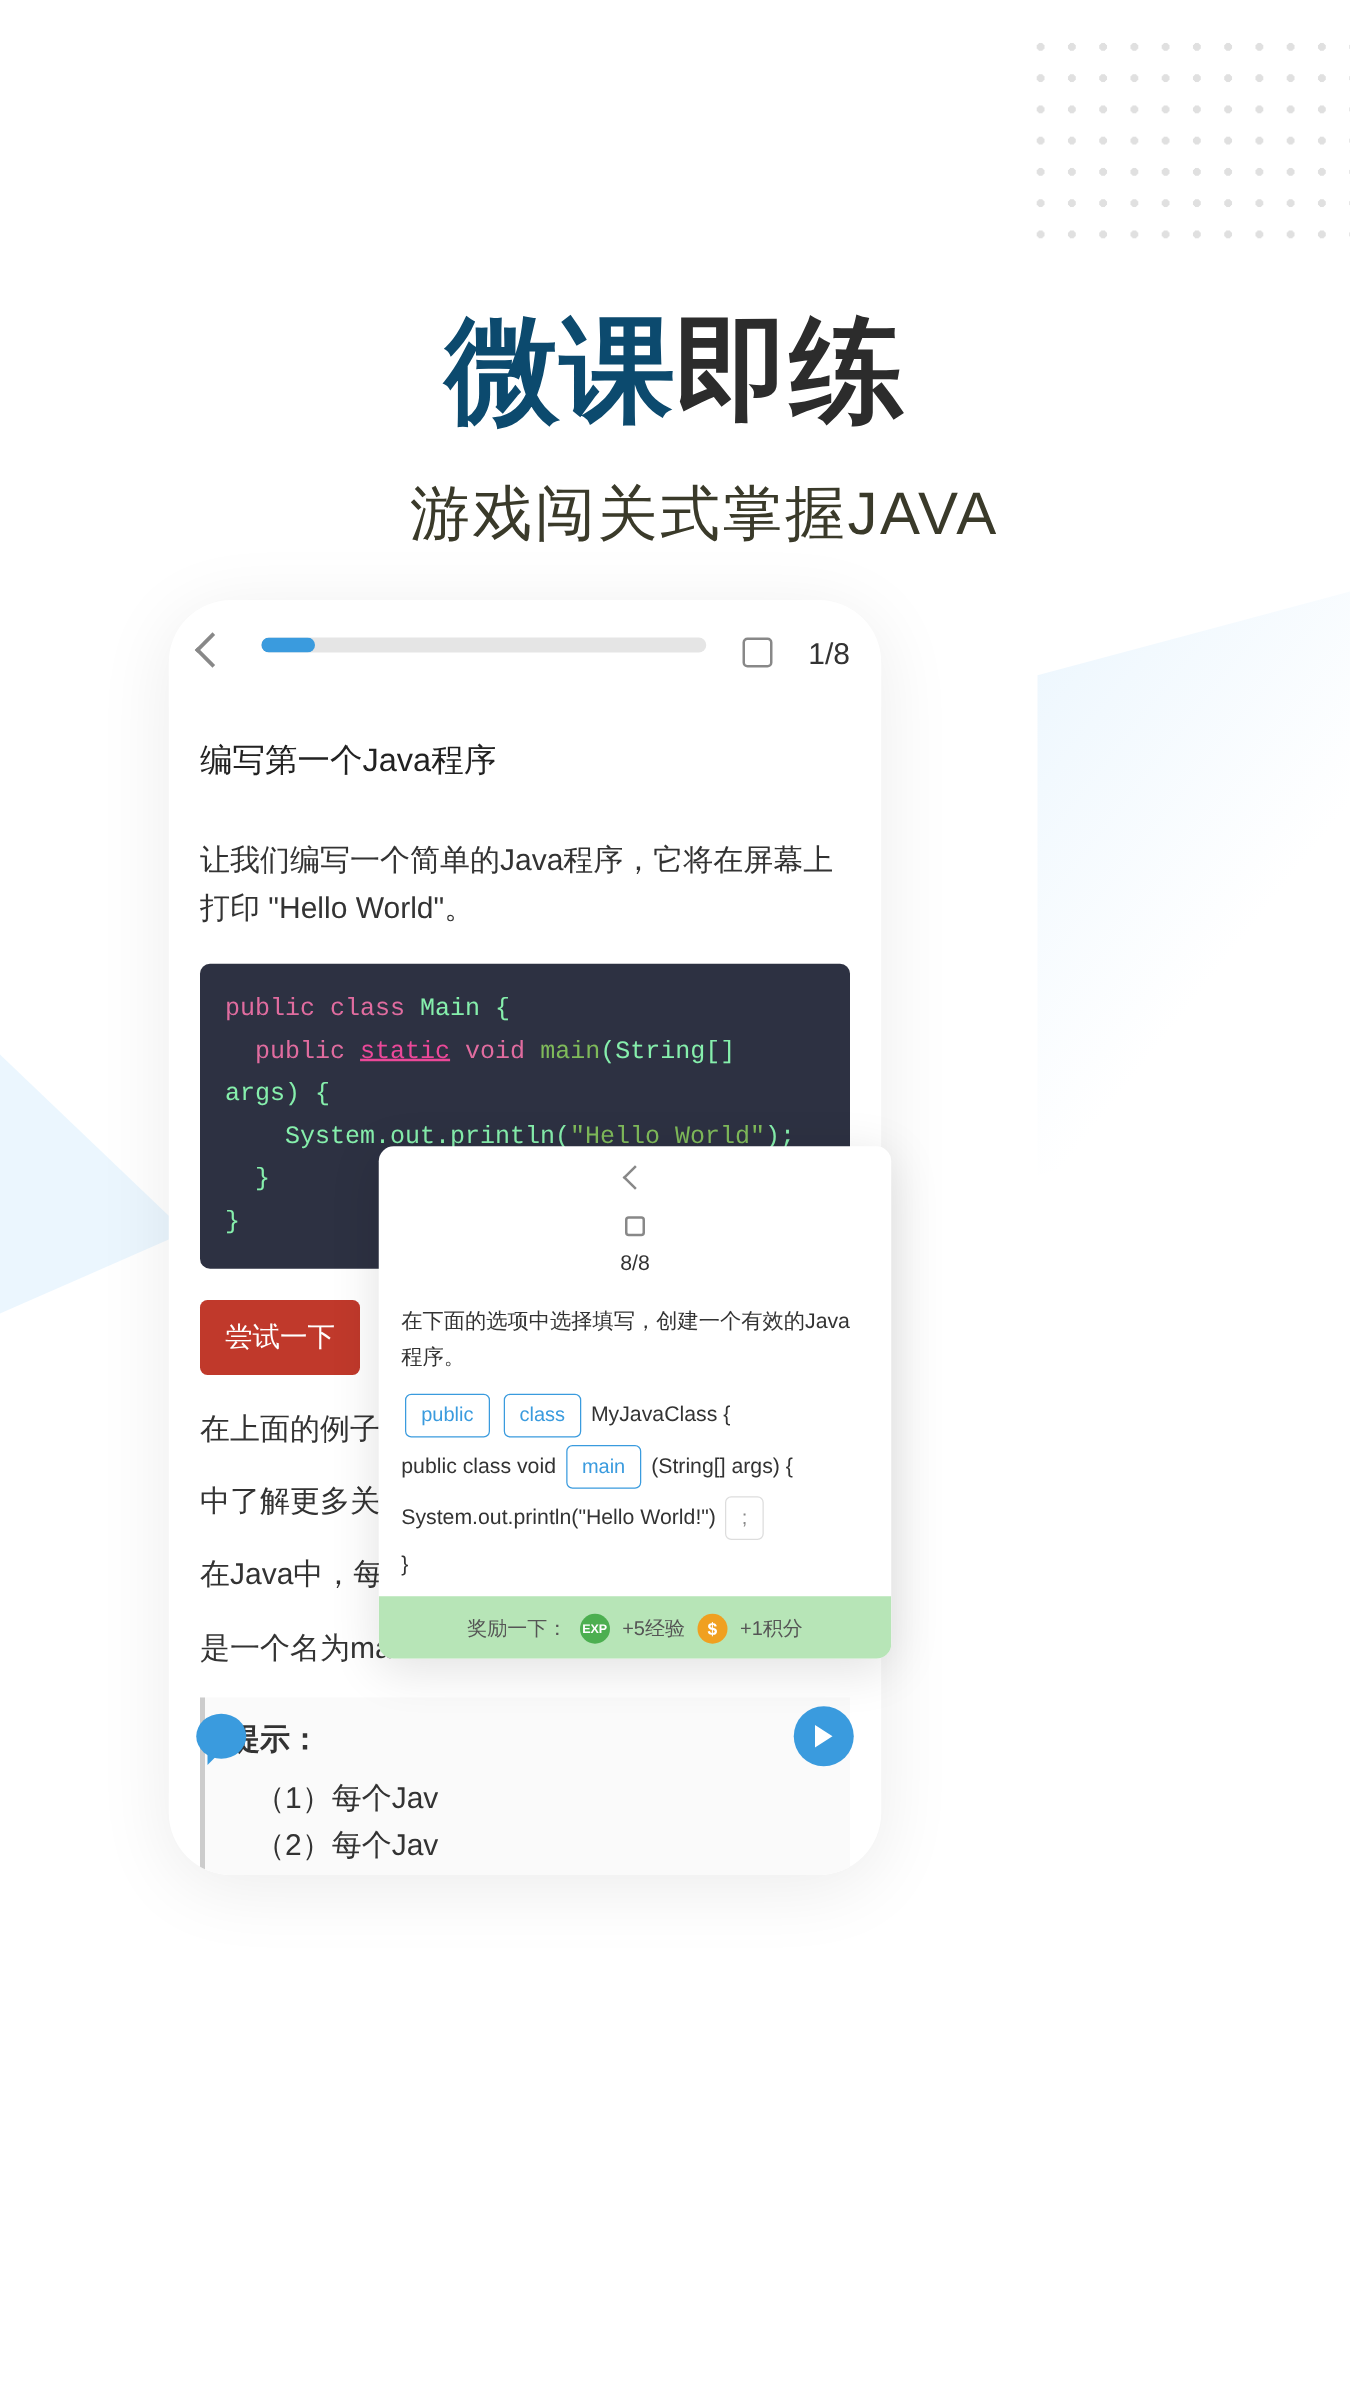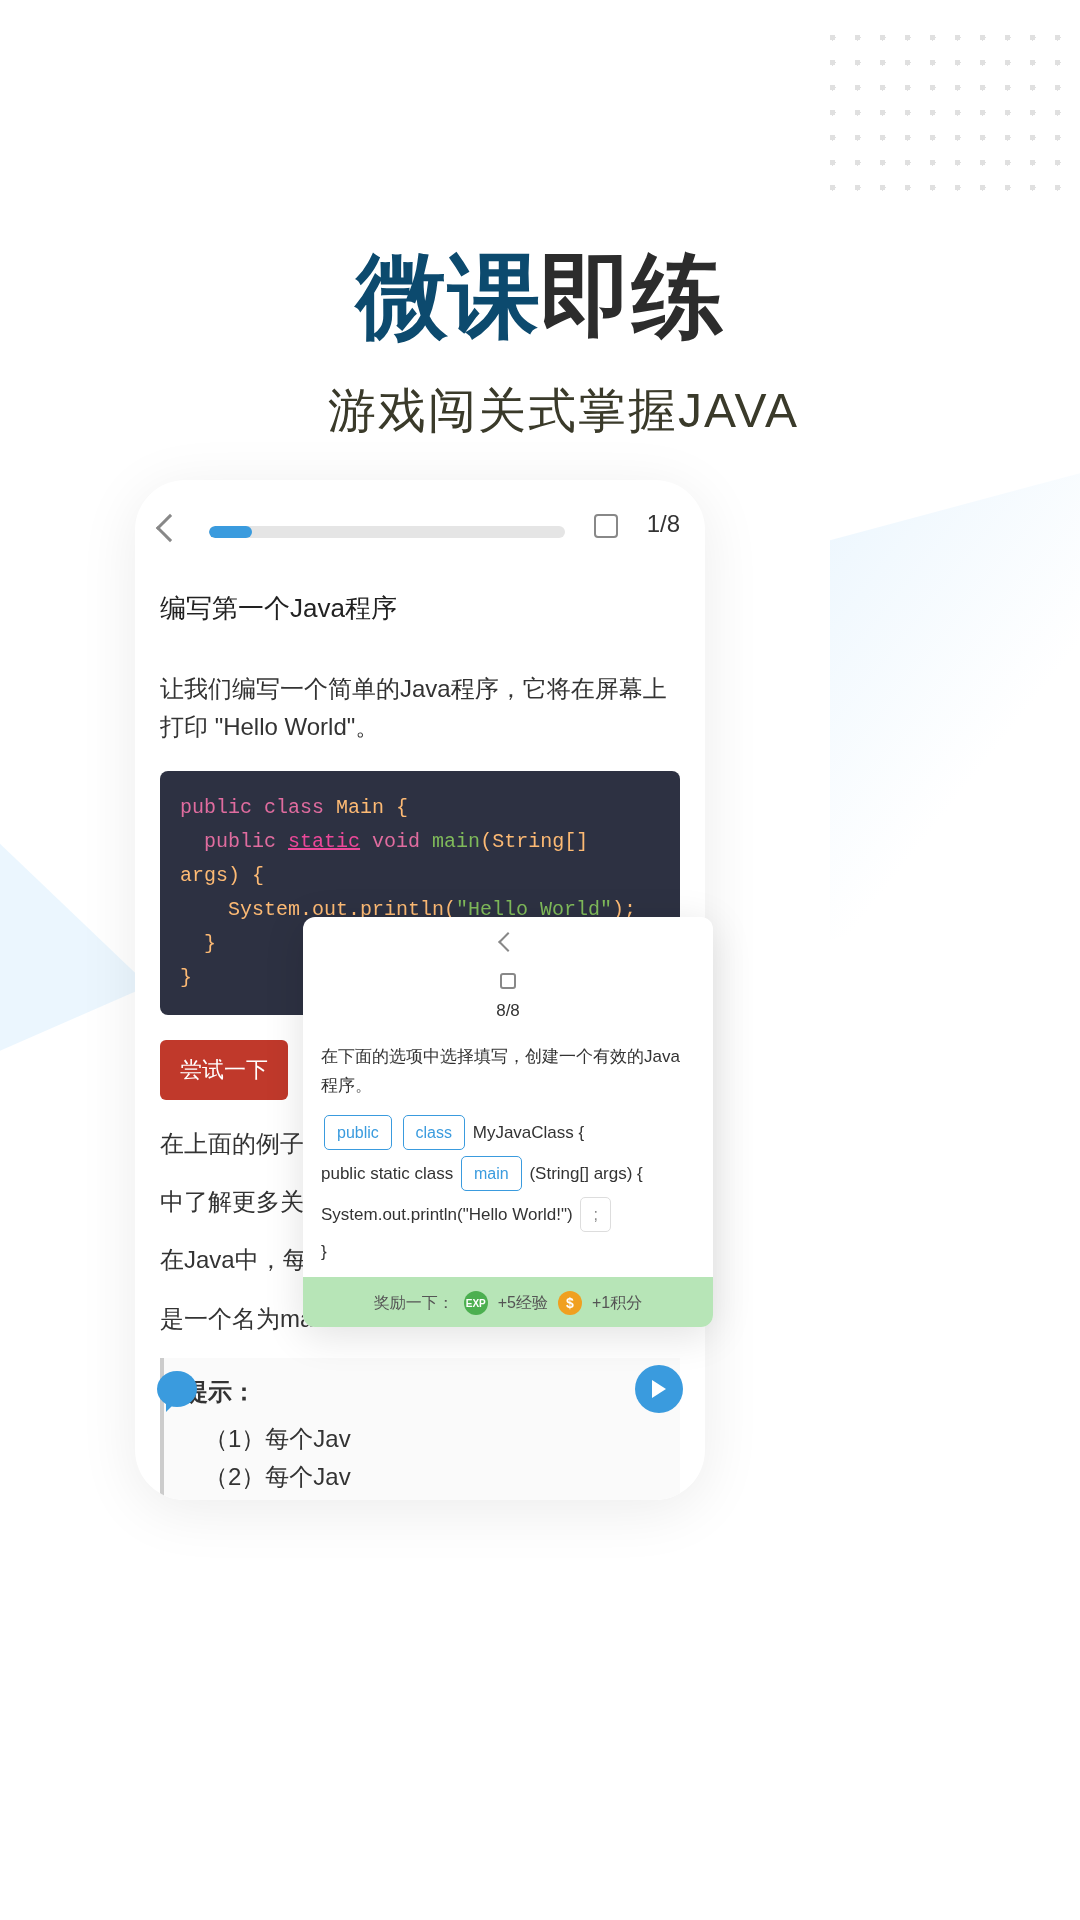--- a/index.html
+++ b/index.html
@@ -64,21 +64,21 @@
   left: 135px;
   width: 570px;
   height: 1020px;
   background: #fff;
   border-radius: 50px;
   box-shadow: 0 10px 60px rgba(0,0,0,0.08);
   overflow: hidden;
 }
 .phone-header {
   display: flex;
-  align-items: flex-end;
+  align-items: flex-start;
   padding: 30px 25px 20px;
   gap: 29px;
 }
 .back-chevron {
   width: 20px; height: 20px;
   border-left: 3px solid #888;
   border-bottom: 3px solid #888;
   transform: rotate(45deg);
 }
 .progress-track {
@@ -126,21 +126,21 @@
   line-height: 1.7;
   color: #d4d4d4;
   margin-bottom: 25px;
 }
 .kw-public { color: #e06c9f; }
 .kw-class { color: #e06c9f; }
 .kw-void { color: #e06c9f; }
 .kw-static { color: #ec4899; text-decoration: underline; }
 .fn { color: #7fba5a; }
 .str { color: #7fba5a; }
-.txt { color: #fdba74; }
+.txt { color: #86efac; }
 .try-btn {
   display: inline-block;
   background: #c0392b;
   color: #fff;
   padding: 12px 20px;
   border-radius: 6px;
   font-size: 22px;
   margin-bottom: 25px;
 }
 .para { margin-bottom: 20px; }
@@ -395,21 +395,21 @@
     <div class="overlay-counter">8/8</div>
   </div>
   <div class="overlay-body">
     <div class="overlay-desc">在下面的选项中选择填写，创建一个有效的Java程序。</div>
     <div class="code-fill-line">
       <span class="chip">public</span>
       <span class="chip">class</span>
       <span> MyJavaClass {</span>
     </div>
     <div class="code-fill-line">
-      <span>public static class </span>
+      <span>public class void </span>
       <span class="chip">main</span>
       <span> (String[] args) {</span>
     </div>
     <div class="code-fill-line">
       <span>  System.out.println("Hello World!") </span>
       <span class="chip chip-filled">;</span>
     </div>
     <div class="code-fill-line">}</div>
   </div>
   <div class="overlay-footer">

